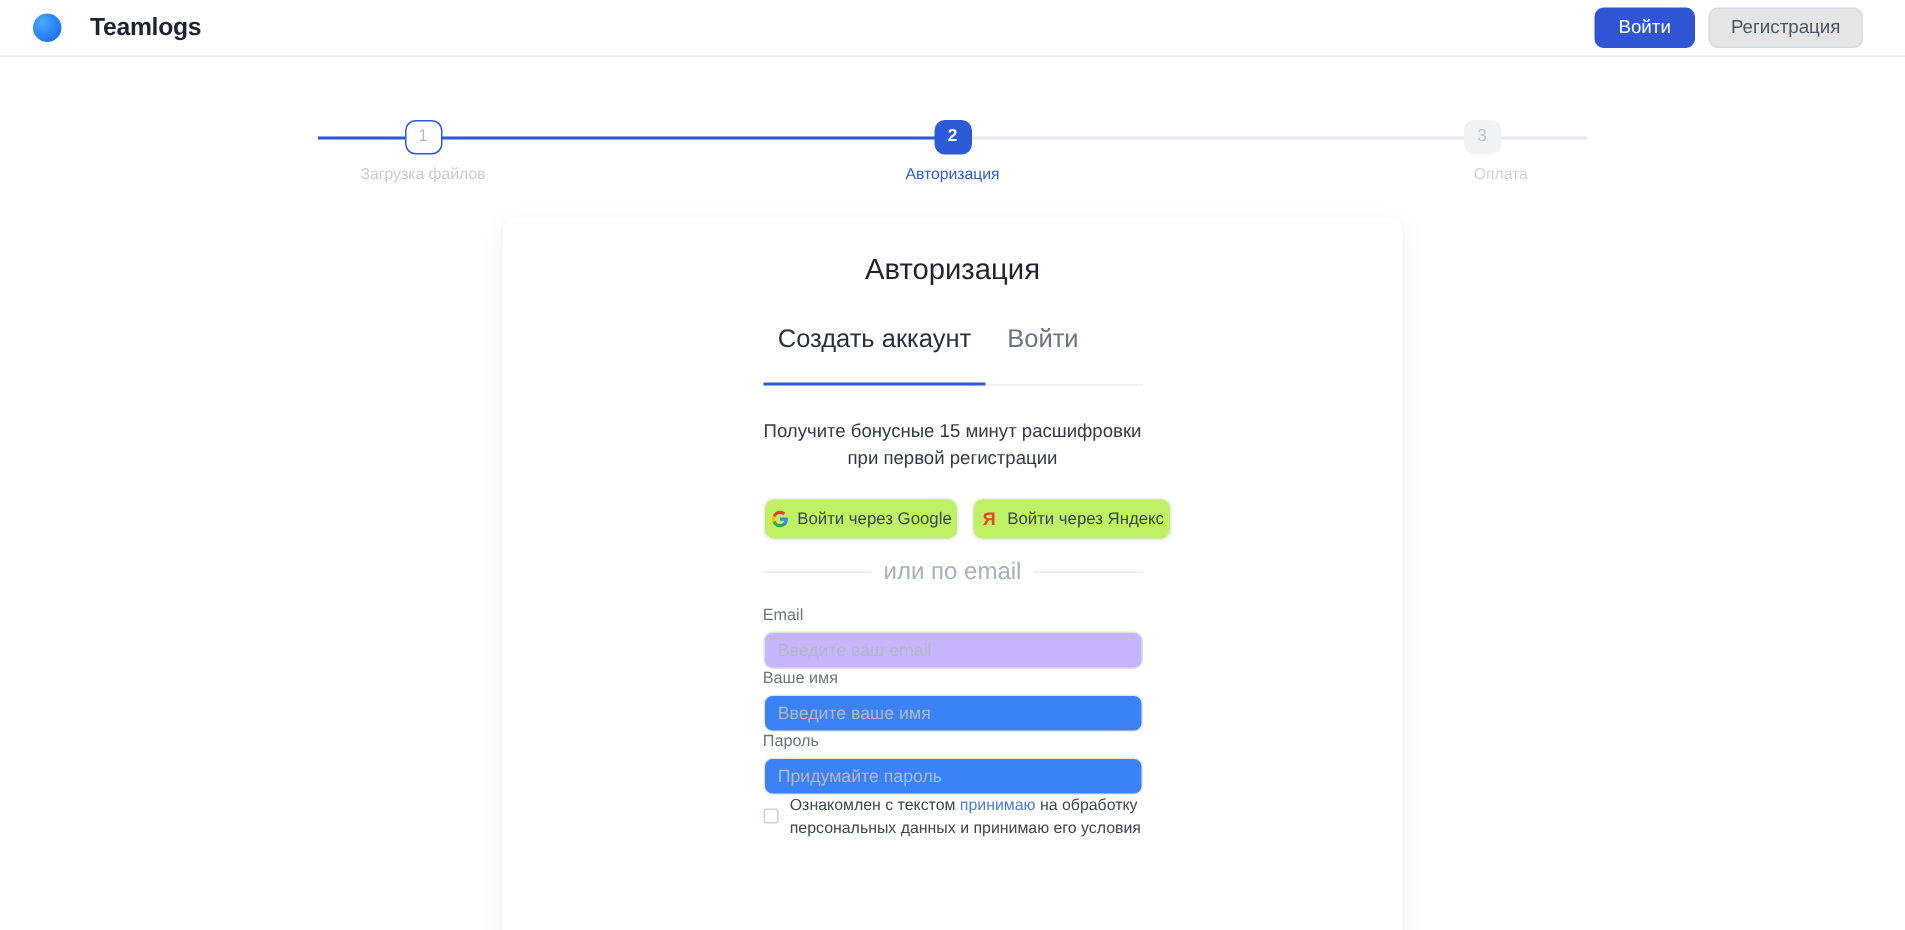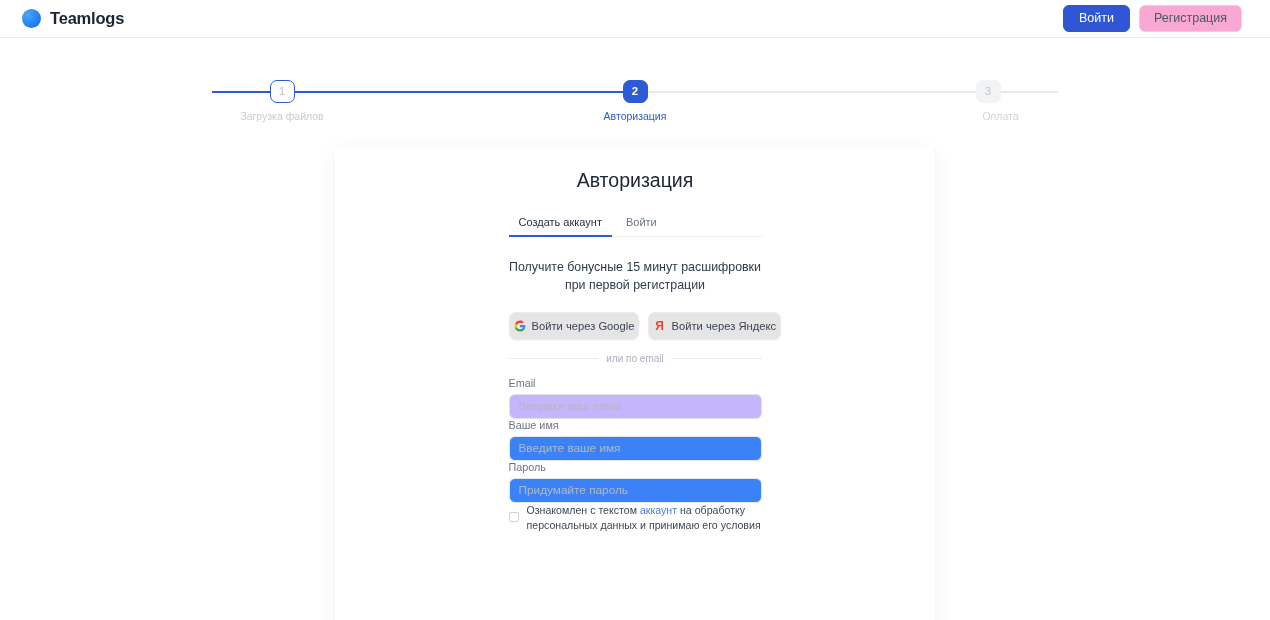--- a/index.html
+++ b/index.html
@@ -25,21 +25,21 @@
     border-bottom: 1px solid #e9eaee;
     display: flex;
     align-items: center;
     justify-content: space-between;
     padding: 0 28px 0 22px;
   }
 
   .brand {
     display: flex;
     align-items: center;
-    gap: 9px;
+    gap: 19px;
   }
 
   .brand-logo {
     width: 19px;
     height: 19px;
     border-radius: 50%;
     background: radial-gradient(circle at 32% 30%, #4aa8ff 0%, #2f8bf5 42%, #1668e0 100%);
     flex: 0 0 auto;
   }
 
@@ -62,21 +62,21 @@
     border: 1px solid #3056d3;
     border-radius: 6px;
     font-size: 12.5px;
     padding: 6px 15px;
     cursor: pointer;
     font-family: inherit;
     line-height: 1.1;
   }
 
   .btn-register {
-    background: #f9a8d4;
+    background: #e5e5e5;
     color: #4b5768;
     border: 1px solid #d6d9e0;
     border-radius: 6px;
     font-size: 12.5px;
     padding: 6px 14px;
     cursor: pointer;
     font-family: inherit;
     line-height: 1.1;
   }
 
@@ -189,22 +189,22 @@
 
   .tabs {
     width: 253px;
     margin: 0 auto;
     display: flex;
     gap: 4px;
     border-bottom: 1px solid #eceef1;
   }
 
   .tab {
-    font-size: 11px;
-    padding: 5px 10px 7px 10px;
+    font-size: 17px;
+    padding: 5px 10px 19px 10px;
     cursor: pointer;
     color: #6b7484;
     background: none;
     border: none;
     font-family: inherit;
     border-bottom: 2px solid transparent;
     margin-bottom: -1px;
   }
 
   .tab.active {
@@ -224,21 +224,21 @@
   .social-row {
     width: 253px;
     margin: 17px auto 0 auto;
     display: flex;
     justify-content: space-between;
     gap: 9px;
   }
 
   .social-btn {
     flex: 1;
-    background: #e5e5e5;
+    background: #bef264;
     border: 1px solid #e9ebef;
     border-radius: 7px;
     padding: 7px 4px;
     display: flex;
     align-items: center;
     justify-content: center;
     gap: 6px;
     font-size: 11.2px;
     color: #3b4454;
     cursor: pointer;
@@ -266,21 +266,21 @@
     gap: 8px;
   }
 
   .divider-line {
     flex: 1;
     height: 1px;
     background: #e9ebef;
   }
 
   .divider-text {
-    font-size: 10px;
+    font-size: 16px;
     color: #aab0bb;
     white-space: nowrap;
   }
 
   .form {
     width: 253px;
     margin: 13px auto 0 auto;
   }
 
   .field-label {
@@ -426,19 +426,19 @@
       </div>
 
       <div class="field">
         <label class="field-label">Пароль</label>
         <input class="field-input" type="text" placeholder="Придумайте пароль" style="">
       </div>
 
 
       <div class="checkbox-row">
         <div class="checkbox-box"></div>
-        <div class="checkbox-text"><span>Ознакомлен с текстом </span><a class="consent-link">аккаунт</a><span> на обработку персональных данных и принимаю его условия</span></div>
+        <div class="checkbox-text"><span>Ознакомлен с текстом </span><a class="consent-link">принимаю</a><span> на обработку персональных данных и принимаю его условия</span></div>
       </div>
 
     </div>
 
   </div>
 </div>
 
 </body></html>

